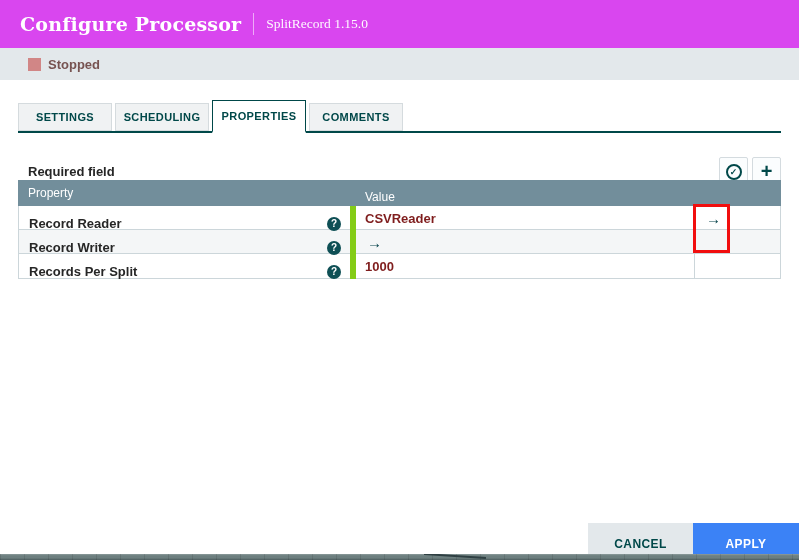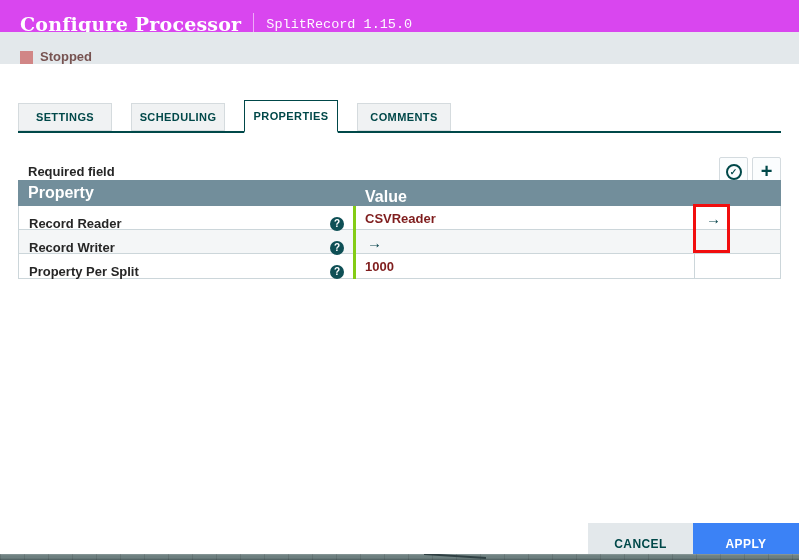--- a/index.html
+++ b/index.html
@@ -10,35 +10,35 @@
   .dialog-header {
     position:absolute; left:0; top:0; width:799px; height:48px;
     background:#d946ef; display:flex; align-items:center; padding-left:20px;
   }
   .dialog-title {
     font-family:"DejaVu Serif", serif; font-weight:bold; font-size:19px; color:#ffffff;
     letter-spacing:0.2px;
   }
   .title-divider { width:1px; height:22px; background:rgba(255,255,255,0.55); margin:0 12px; }
   .dialog-subtitle {
-    font-family:Liberation Mono, monospace; font-size:13.5px; color:rgba(255,255,255,0.96);
+    font-family:Liberation Serif, serif; font-size:13.5px; color:rgba(255,255,255,0.96);
   }
 
   
   .status-bar {
-    position:absolute; left:0; top:32px; width:799px; height:32px;
-    background:#e3e8eb; display:flex; align-items:flex-end; padding-left:20px;
+    position:absolute; left:0; top:48px; width:799px; height:32px;
+    background:#e3e8eb; display:flex; align-items:center; padding-left:28px;
   }
   .status-square { width:13px; height:13px; background:#d18686; margin-right:7px; }
   .status-label { font-size:13px; font-weight:bold; color:#775351; }
 
   
   .tabbar {
     position:absolute; left:18px; top:100px; width:763px; height:33px;
-    display:flex; align-items:flex-end; border-bottom:2px solid #004849;gap:16px;
+    display:flex; align-items:flex-end; border-bottom:2px solid #004849;
   }
   .tab {
     width:94px; height:28px; margin-right:3px;
     background:#f0f2f3; border:1px solid #d5dbde;
     display:flex; align-items:center; justify-content:center;
     font-size:11px; font-weight:bold; color:#004849; letter-spacing:0.4px;
     cursor:pointer;
   }
   .tab.active {
     background:#ffffff; border:1px solid #004849; border-bottom:2px solid #ffffff;
@@ -60,34 +60,34 @@
     width:16px; height:16px; border:2px solid #004849; border-radius:50%;
     display:flex; align-items:center; justify-content:center;
     font-size:9px; font-weight:bold; color:#004849;
   }
   .plus-glyph { font-size:20px; font-weight:bold; line-height:1; margin-top:-2px; }
 
   
   .prop-table { position:absolute; left:18px; top:180px; width:763px; }
   .thead {
     display:grid; grid-template-columns:338px 339px 86px; height:26px;
-    background:#728e9b; color:#fff; font-size:16px; font-weight:bold; align-items:center;
+    background:#728e9b; color:#fff; font-size:12px; font-weight:normal; align-items:center;
   }
   .thead .th-property { padding-left:10px; }
   .thead .th-value { padding-left:9px;margin-top:7px; }
   .tbody { border:1px solid #ccd6da; border-top:none; }
   .trow {
     display:grid; grid-template-columns:337px 339px 85px; height:24px;
     background:#ffffff; border-bottom:1px solid #ccd6da; align-items:center;
   }
   .trow:last-child { border-bottom:none; }
   .trow.alt { background:#f4f6f7; }
   .cell-property {
     display:flex; align-items:center; justify-content:space-between;
-    padding:10px 9px 0 10px; height:100%; border-right:3px solid #84cc16;
+    padding:10px 9px 0 10px; height:100%; border-right:6px solid #84cc16;
     font-size:13px; font-weight:bold; color:#262626;
   }
   .cell-value {
     padding-left:9px; height:100%; display:flex; align-items:center;
     border-right:1px solid #ccd6da; font-size:13px; font-weight:bold; color:#7f1d1d;
     cursor:pointer;
   }
   .cell-extra { height:100%; display:flex; align-items:center; padding-left:11px; }
   .help-icon {
     width:14px; height:14px; border-radius:50%; background:#0e4f55; color:#fff;
@@ -192,21 +192,21 @@
           <span>Record Writer</span>
           <span class="help-icon">?</span>
         </div>
         <div class="cell-extra">
           <span class="arrow-icon">→</span>
         </div>
       </div>
 
       <div class="trow">
         <div class="cell-property">
-          <span>Property Per Split</span>
+          <span>Records Per Split</span>
           <span class="help-icon">?</span>
         </div>
         <div class="cell-value">
           <span>1000</span>
         </div>
         <div class="cell-extra"></div>
       </div>
 
     </div>
   </div>

